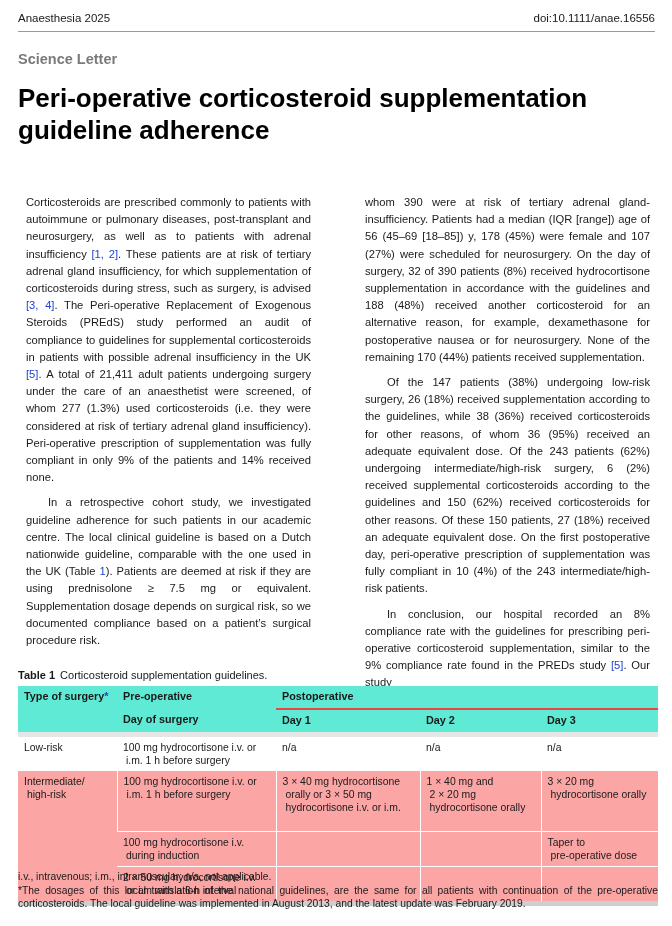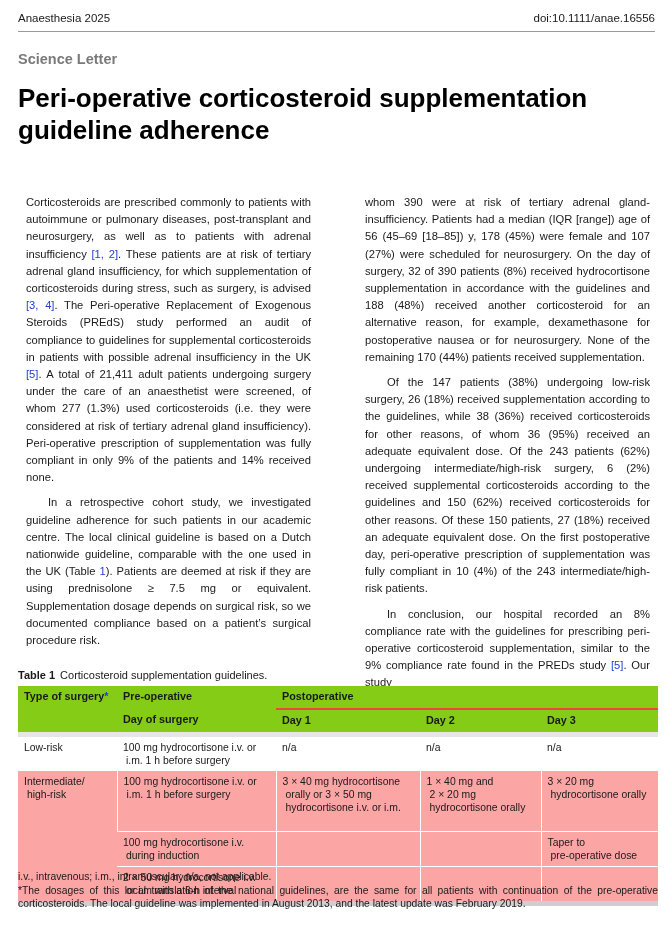--- a/index.html
+++ b/index.html
@@ -31,21 +31,21 @@
   .ref { color: #1f3fd0; }
   .table-caption {
     position: absolute; left: 18px; top: 669px; font-size: 11px;
   }
   .table-caption b { font-weight: bold; margin-right: 5px; }
   table.guide {
     position: absolute; left: 18px; top: 686px; width: 640px;
     border-collapse: collapse; font-size: 10.4px; line-height: 13px;
   }
   table.guide th {
-    background: #84cc16; text-align: left; font-weight: bold; padding: 4px 6px;
+    background: #5eead4; text-align: left; font-weight: bold; padding: 4px 6px;
     vertical-align: top; font-size: 10.8px;
   }
   table.guide tr.h1 th { height: 14px; }
   table.guide tr.h2 th { height: 14px; border-top: none; }
   table.guide th.postop { border-bottom: 2px solid #ef4444; }
   table.guide td {
     padding: 4px 6px 4px 6px; vertical-align: top; background: #ffffff;
   }
   table.guide tr.gap td { background: #e6e6e6; height: 5px; padding: 0; }
   table.guide tr.shade td { background: #fca5a5; border-left: 1px solid #ffffff; }

